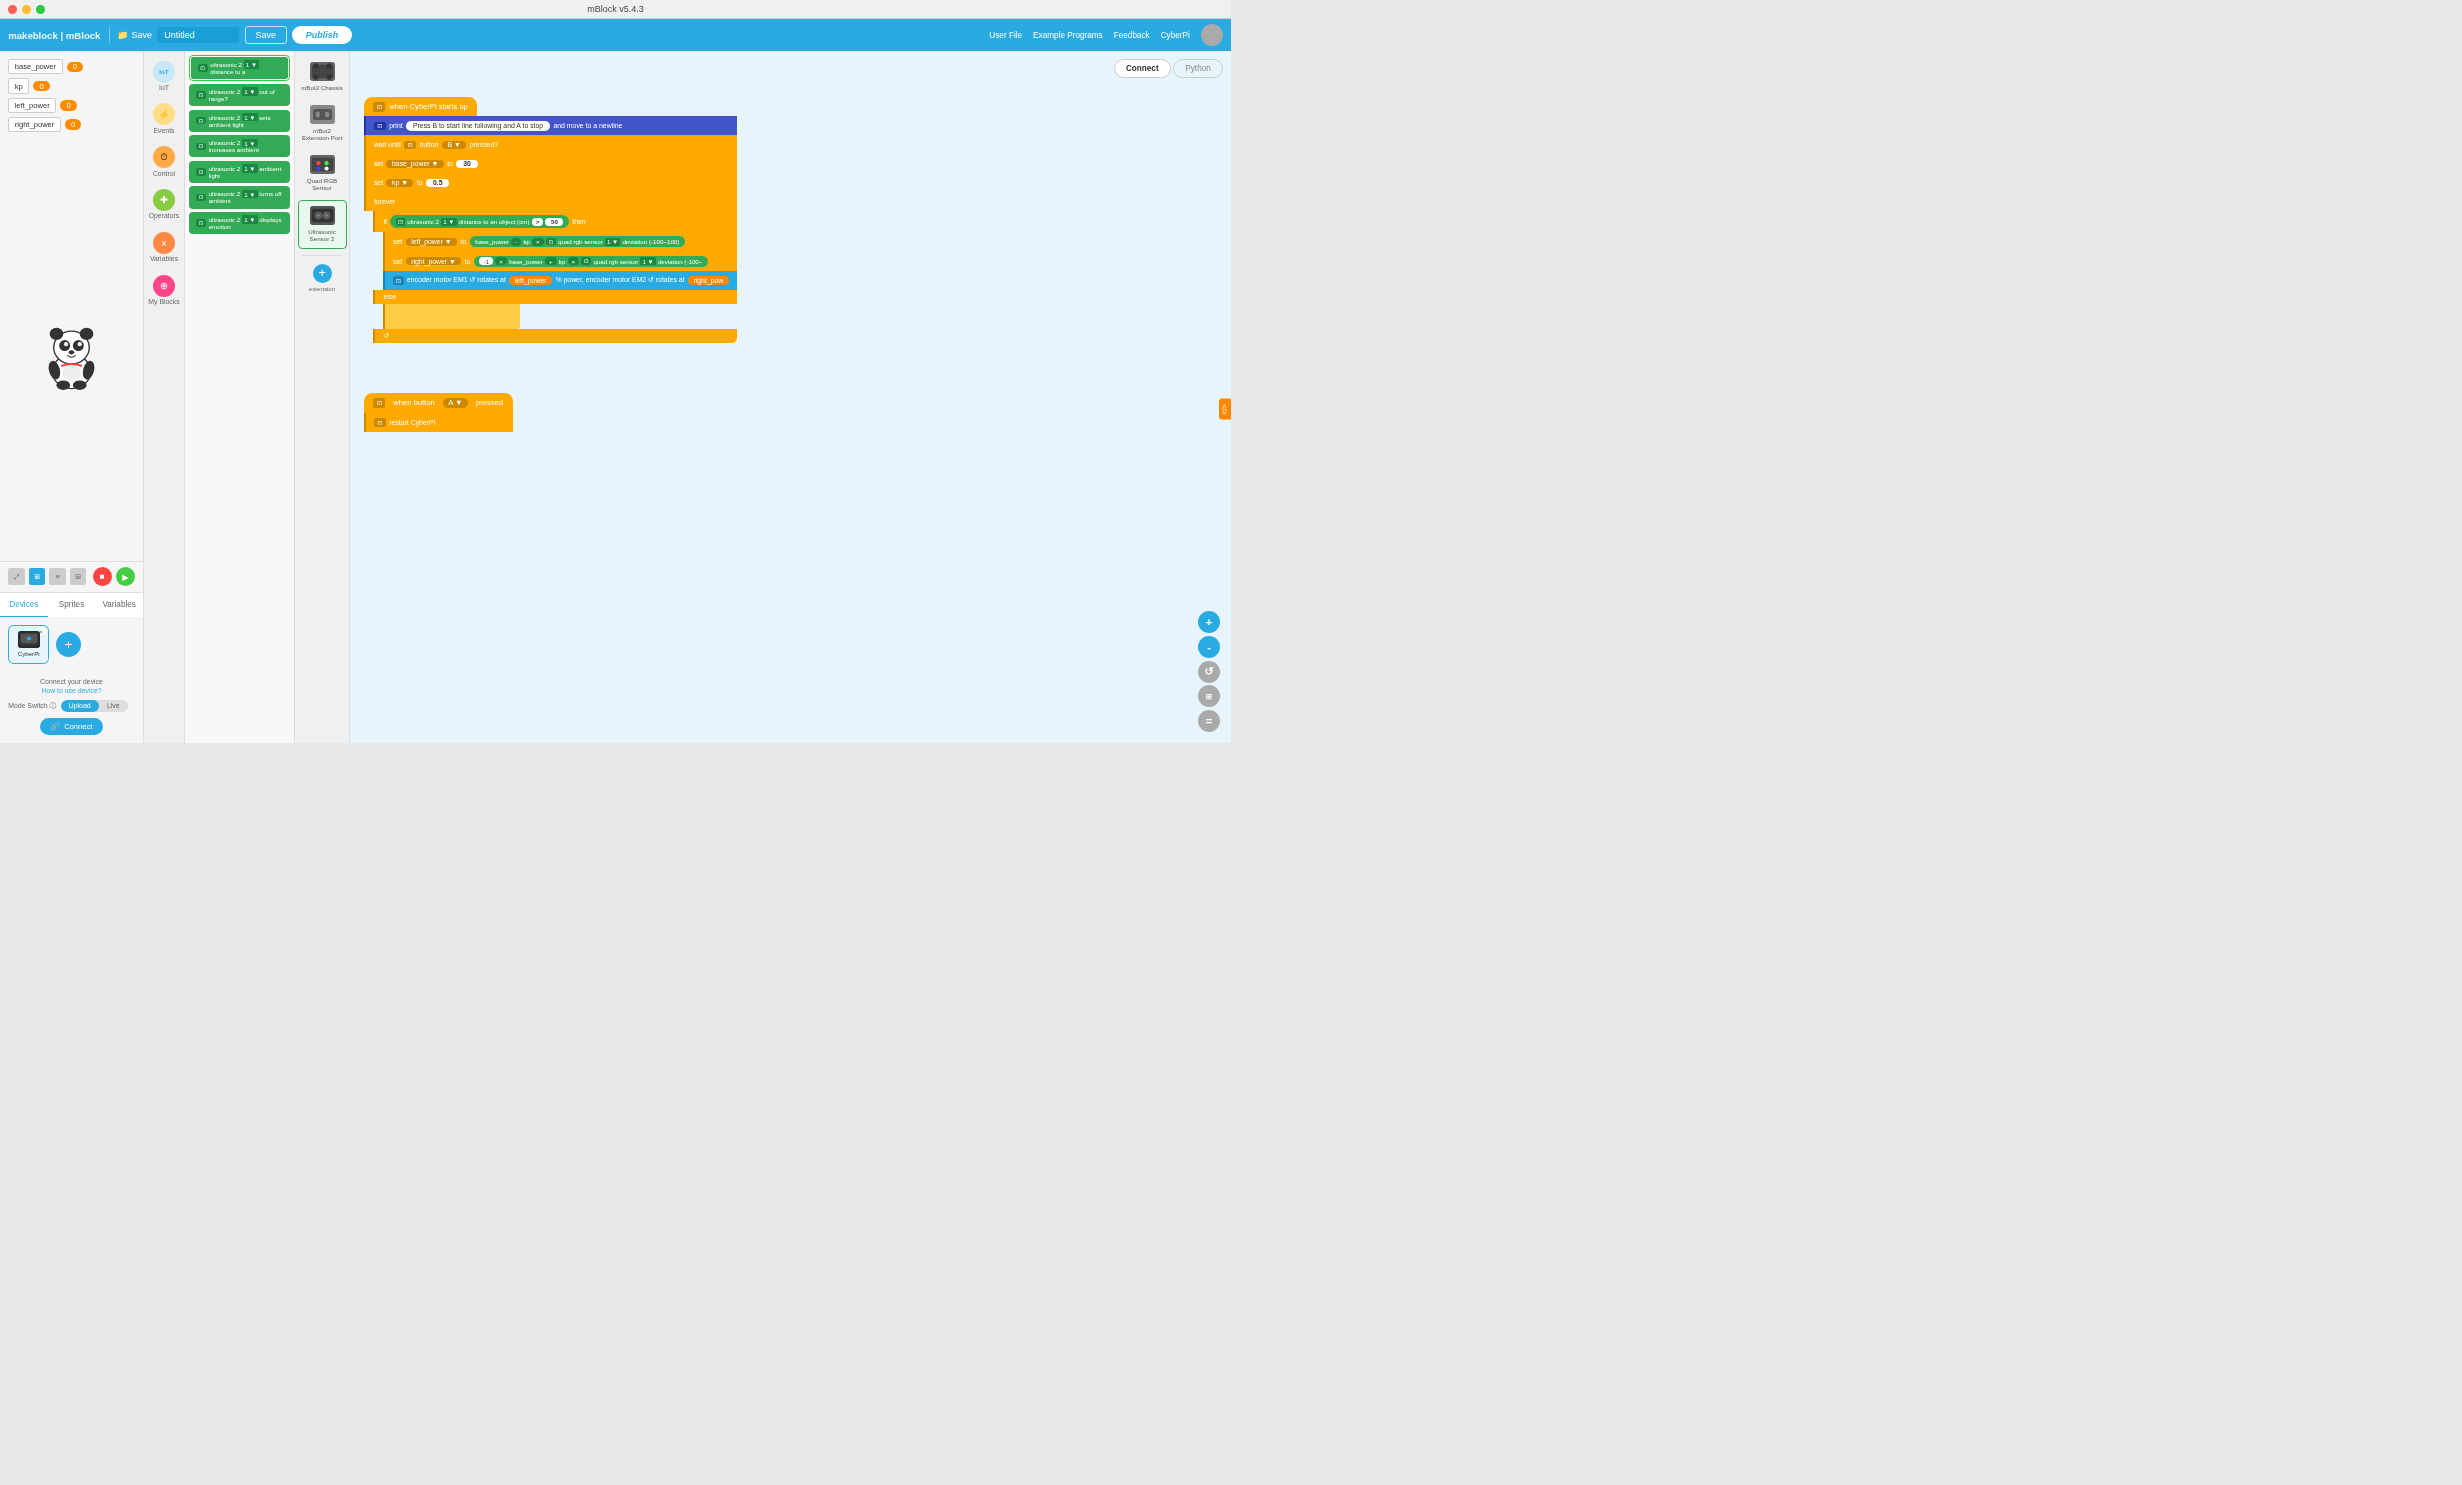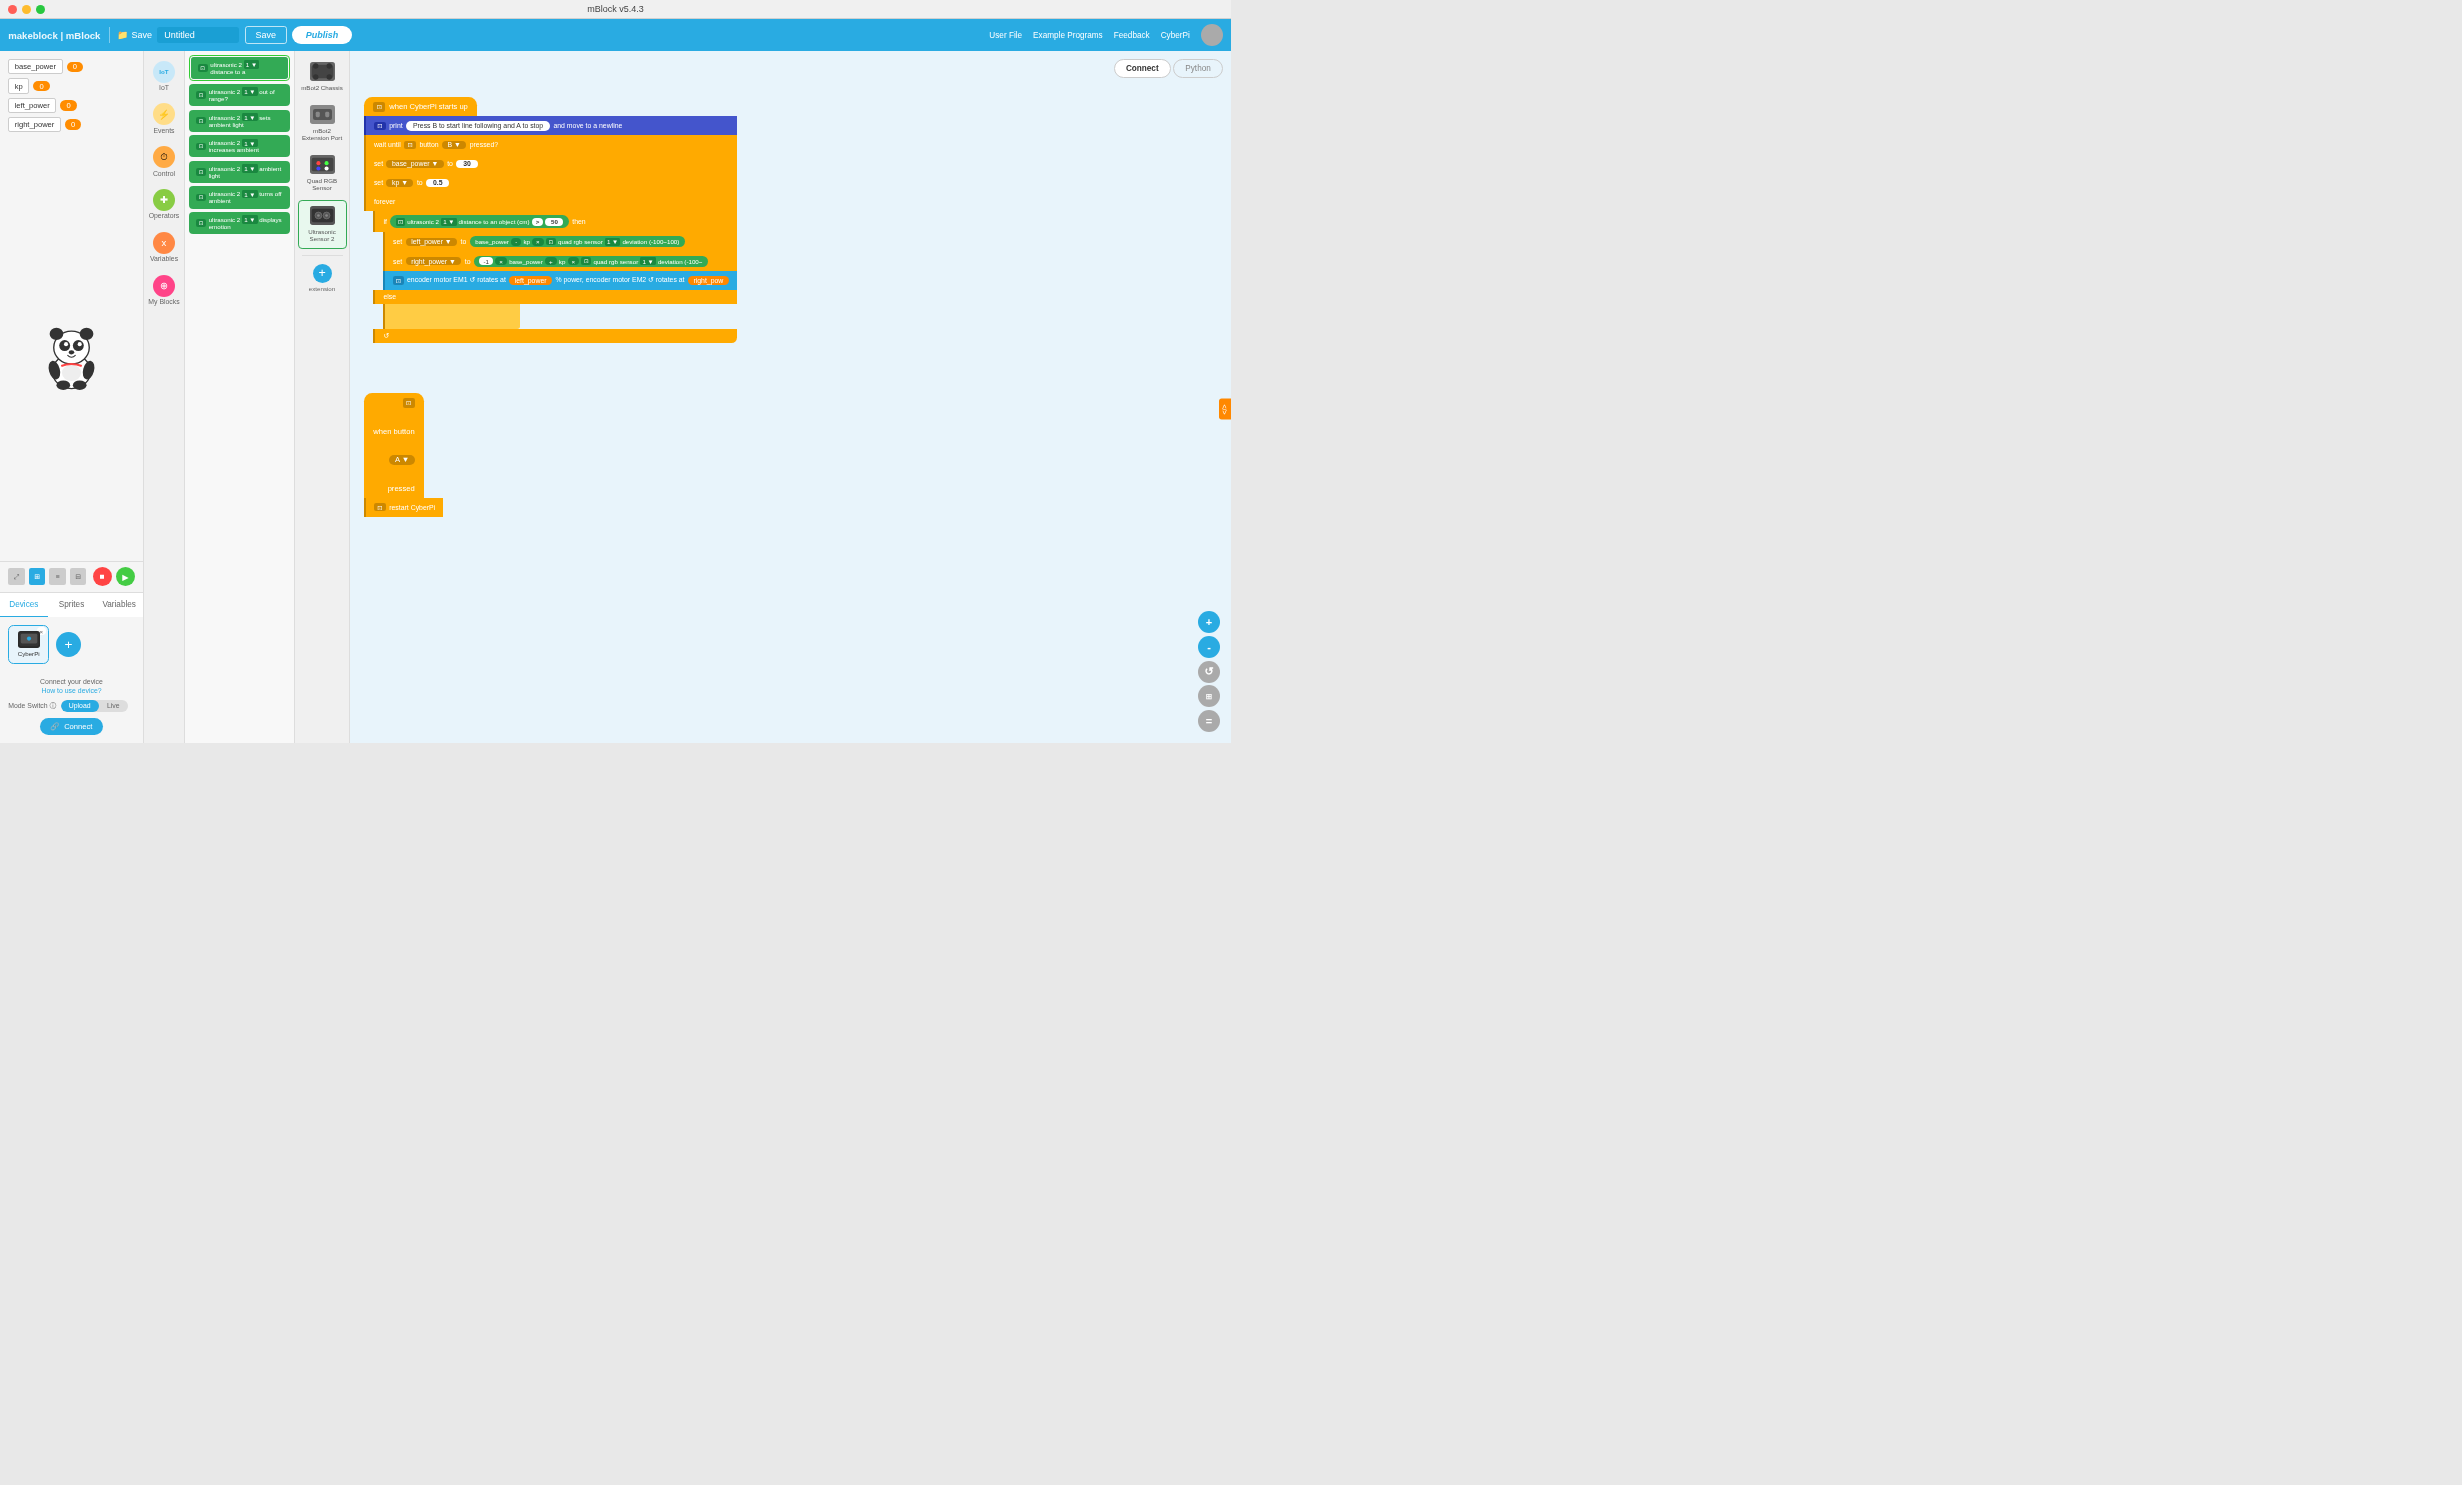--- a/index.html
+++ b/index.html
@@ -713,21 +713,21 @@
 
           <div style="margin-left:9.6px;background:#ffcc44;height:25px;width:137px;border-left:2.1px solid #cc8800;border-radius:0 0 2.7px 0;"></div>
 
           <div style="background:#ffaa00;color:white;padding:3.4px 8.2px;font-size:6.9px;display:flex;align-items:center;border-left:2.1px solid #cc8800;border-radius:0 0 5.5px 0;">
             <span>↺</span>
           </div>
         </div>
       </div>
 
       <div class="block-group" style="left:13.7px;top:330px;">
-        <div style="background:#ffaa00;border-radius:8.2px 8.2px 0 0;padding:4.8px 9.6px;color:white;font-size:7.6px;display:inline-flex;align-items:flex-end;gap:19px;white-space:nowrap;flex-direction:column;">
+        <div style="background:#ffaa00;border-radius:8.2px 8.2px 0 0;padding:4.8px 9.6px;color:white;font-size:7.6px;display:inline-flex;align-items:center;gap:8px;white-space:nowrap;">
           <span style="background:#cc8800;border-radius:2.1px;padding:1.4px 3.4px;font-size:6.2px;">⊡</span>
           <span>when button</span>
           <span style="background:#cc8800;border-radius:6.9px;padding:0.7px 5.5px;">A ▼</span>
           <span>pressed</span>
         </div>
         <div style="background:#ffaa00;color:white;padding:4.1px 8.2px;font-size:6.9px;display:flex;align-items:center;gap:3.4px;white-space:nowrap;min-height:19px;border-left:2.1px solid #cc8800;">
           <span style="background:#cc8800;border-radius:2.1px;padding:0.7px 3.4px;font-size:6.2px;">⊡</span>
           <span>restart CyberPi</span>
         </div>
       </div>

